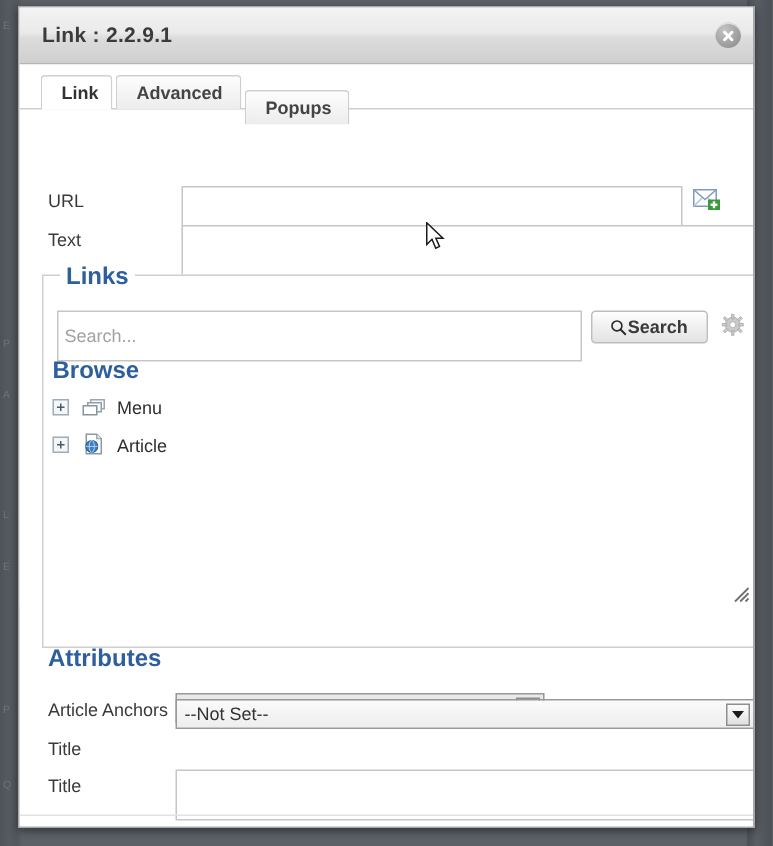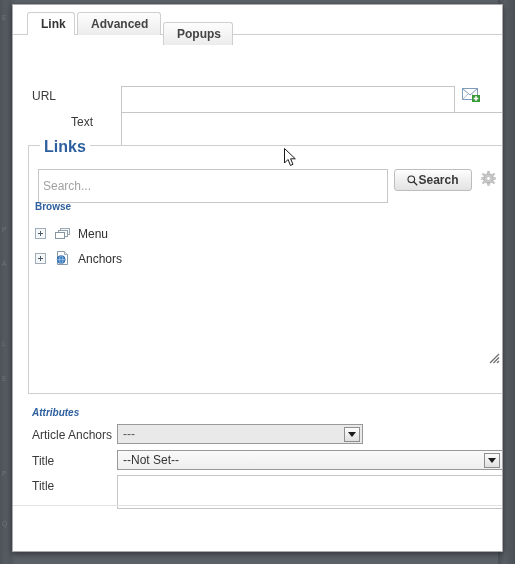--- a/index.html
+++ b/index.html
@@ -172,21 +172,21 @@
   .fs-legend {
     position: absolute;
     font-size: 16px;
     font-weight: bold;
     color: #2d5f9e;
     background: #ffffff;
     padding: 0 4px;
   }
   .section-title {
     position: absolute;
-    font-size: 10px;
+    font-size: 16px;
     font-weight: bold;
     color: #2d5f9e;
   }
 
   
   .btn {
     position: absolute;
     height: 22px;
     border: 1px solid #bdbdbd;
     border-radius: 3px;
@@ -319,20 +319,24 @@
   <div class="ghost-text" style="left:2px; top:260px;">A</div>
   <div class="ghost-text" style="left:2px; top:340px;">L</div>
   <div class="ghost-text" style="left:2px; top:375px;">E</div>
   <div class="ghost-text" style="left:2px; top:470px;">P</div>
   <div class="ghost-text" style="left:2px; top:520px;">Q</div>
 </div>
 <div id="backdrop-right"></div>
 
 <div id="dialog">
 
+  <div id="titlebar">
+    <div id="title-text">Link : 2.2.9.1</div>
+    <div id="close-btn"></div>
+  </div>
 
   <div id="dlg-body">
 
     <div id="tabs">
       <div class="tab active" style="left:14px; width:48px;">Link</div>
       <div class="tab" style="left:64px; width:84px;">Advanced</div>
       <div class="tab" style="left:150px; width:70px;margin-top:10px;">Popups</div>
     </div>
 
     <div class="field-label" style="left:19px; top:84px;">URL</div>
@@ -341,21 +345,21 @@
       <rect x="0.5" y="1.5" width="15" height="11" fill="#ffffff" stroke="#7f9cbb" stroke-width="1"></rect>
       <path d="M0.5 1.5 L8 8 L15.5 1.5" fill="none" stroke="#7f9cbb" stroke-width="1"></path>
       <path d="M0.5 12.5 L6 7 M15.5 12.5 L10 7" fill="none" stroke="#aec4d8" stroke-width="1"></path>
       <g>
         <rect x="10" y="8" width="8" height="7" fill="#3a9a3a"></rect>
         <rect x="13.2" y="9.2" width="1.6" height="4.6" fill="#ffffff"></rect>
         <rect x="11.7" y="10.7" width="4.6" height="1.6" fill="#ffffff"></rect>
       </g>
     </svg>
 
-    <div class="field-label" style="left:19px; top:110px;margin-left:39px;">Text</div>
+    <div class="field-label" style="left:19px; top:110px;">Text</div>
     <input class="text-input" style="left: 108px; top: 107px; width: 382px;" value="" placeholder="">
 
     <div class="fs" style="left:15px; top:140px; width:475px; height:249px;"></div>
     <div class="fs-legend" style="left:27px; top:133px;">Links</div>
 
     <input class="text-input" style="left: 25px; top: 164px; width: 350px; height: 22px;" value="" placeholder="Search...">
     <div class="btn" style="left:381px; top:164px; width:78px;">
       <svg width="11" height="11" viewBox="0 0 11 11">
         <circle cx="4.3" cy="4.3" r="3.3" fill="none" stroke="#2b2b2b" stroke-width="1.1"></circle>
         <line x1="6.7" y1="6.7" x2="10.2" y2="10.2" stroke="#2b2b2b" stroke-width="1.3"></line>
@@ -395,35 +399,35 @@
 
       <div class="tree-item">
         <span class="expander"></span>
         <svg class="tree-icon" viewBox="0 0 17 17">
           <path d="M3.5 1.5 h7 l3 3 v10 h-10 z" fill="#ffffff" stroke="#8a99a6"></path>
           <path d="M10.5 1.5 v3 h3" fill="#e6ecf2" stroke="#8a99a6" stroke-width="0.8"></path>
           <circle cx="7.2" cy="9.6" r="4" fill="#3f7fc4" stroke="#2b5e96" stroke-width="0.7"></circle>
           <ellipse cx="7.2" cy="9.6" rx="1.7" ry="4" fill="none" stroke="#bcd8ef" stroke-width="0.6"></ellipse>
           <line x1="3.2" y1="9.6" x2="11.2" y2="9.6" stroke="#bcd8ef" stroke-width="0.6"></line>
         </svg>
-        <span class="tree-label">Anchors</span>
+        <span class="tree-label">Article</span>
       </div>
 
     </div>
 
-    <div class="section-title" style="left:19px; top:402px;font-style:italic;">Attributes</div>
+    <div class="section-title" style="left:19px; top:388px;">Attributes</div>
 
     <div class="field-label" style="left:19px; top:423px;">Article Anchors</div>
     <div class="sel disabled" style="left:104px; top:419px; width:246px;">
       <span>---</span>
       <span class="sel-arrow"></span>
     </div>
 
     <div class="field-label" style="left:19px; top:449px;">Title</div>
-    <div class="sel" style="left:104px; top:445px; width:386px;">
+    <div class="sel" style="left:104px; top:423px; width:386px;">
       <span>--Not Set--</span>
       <span class="sel-arrow"></span>
     </div>
 
     <div class="field-label" style="left:19px; top:474px;">Title</div>
     <input class="text-input" style="left: 104px; top: 470px; width: 386px; height: 22px;" value="" placeholder="">
 
     <div id="footer-sep"></div>
 
     <svg id="resize-grip" viewBox="0 0 13 13">

